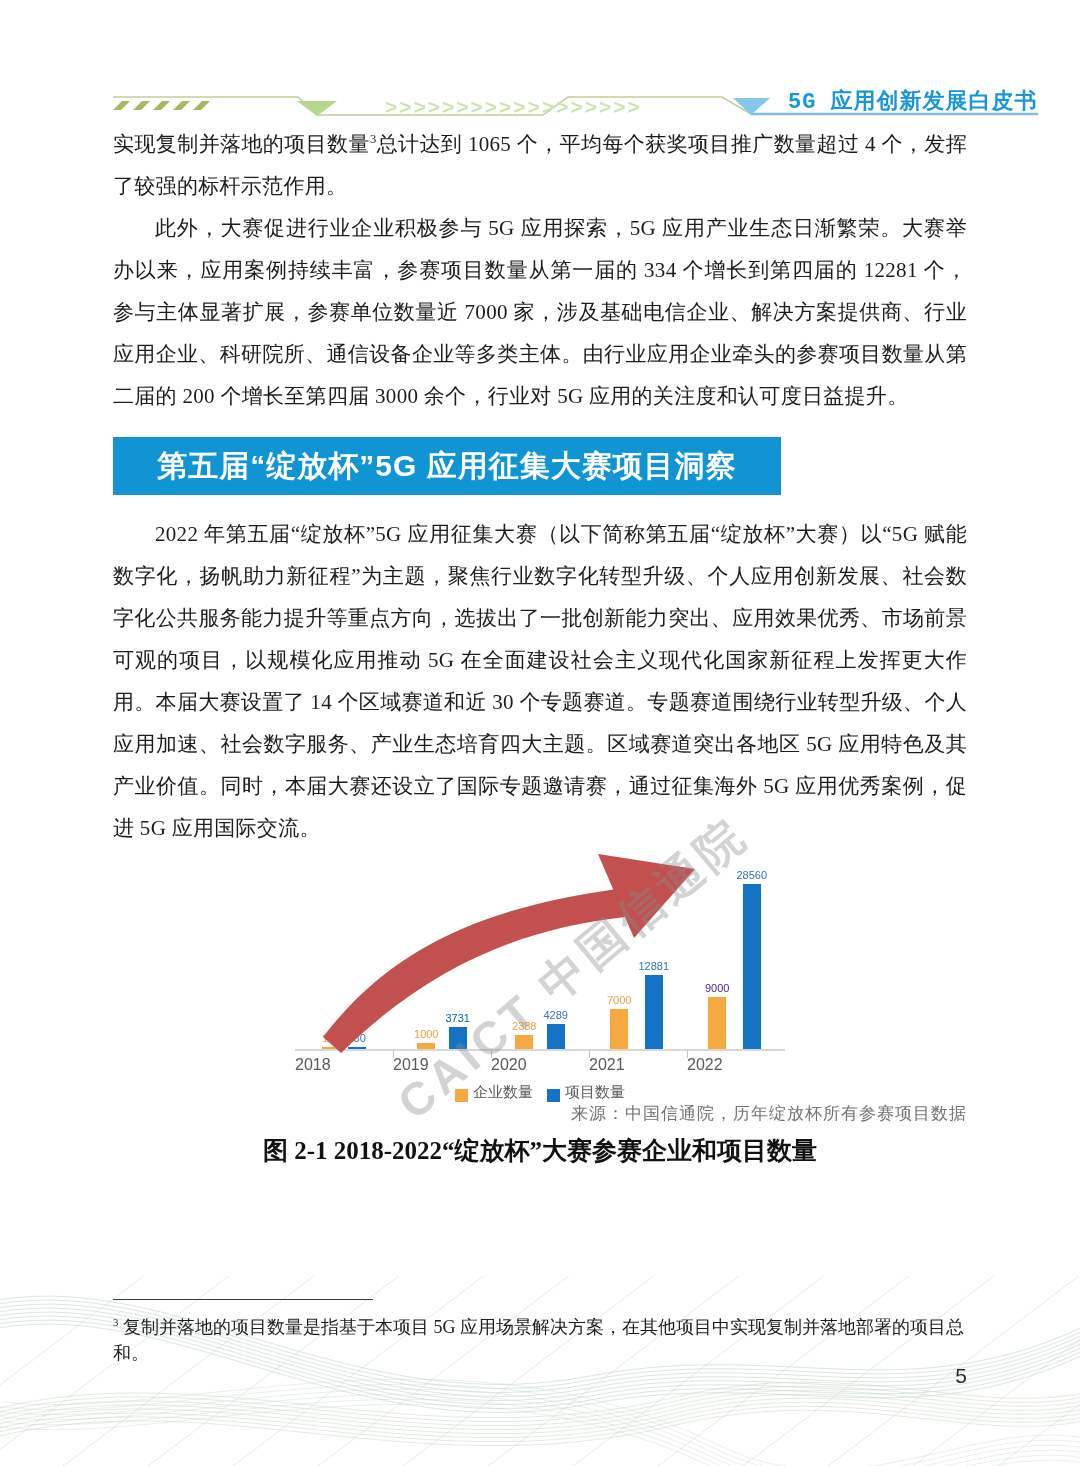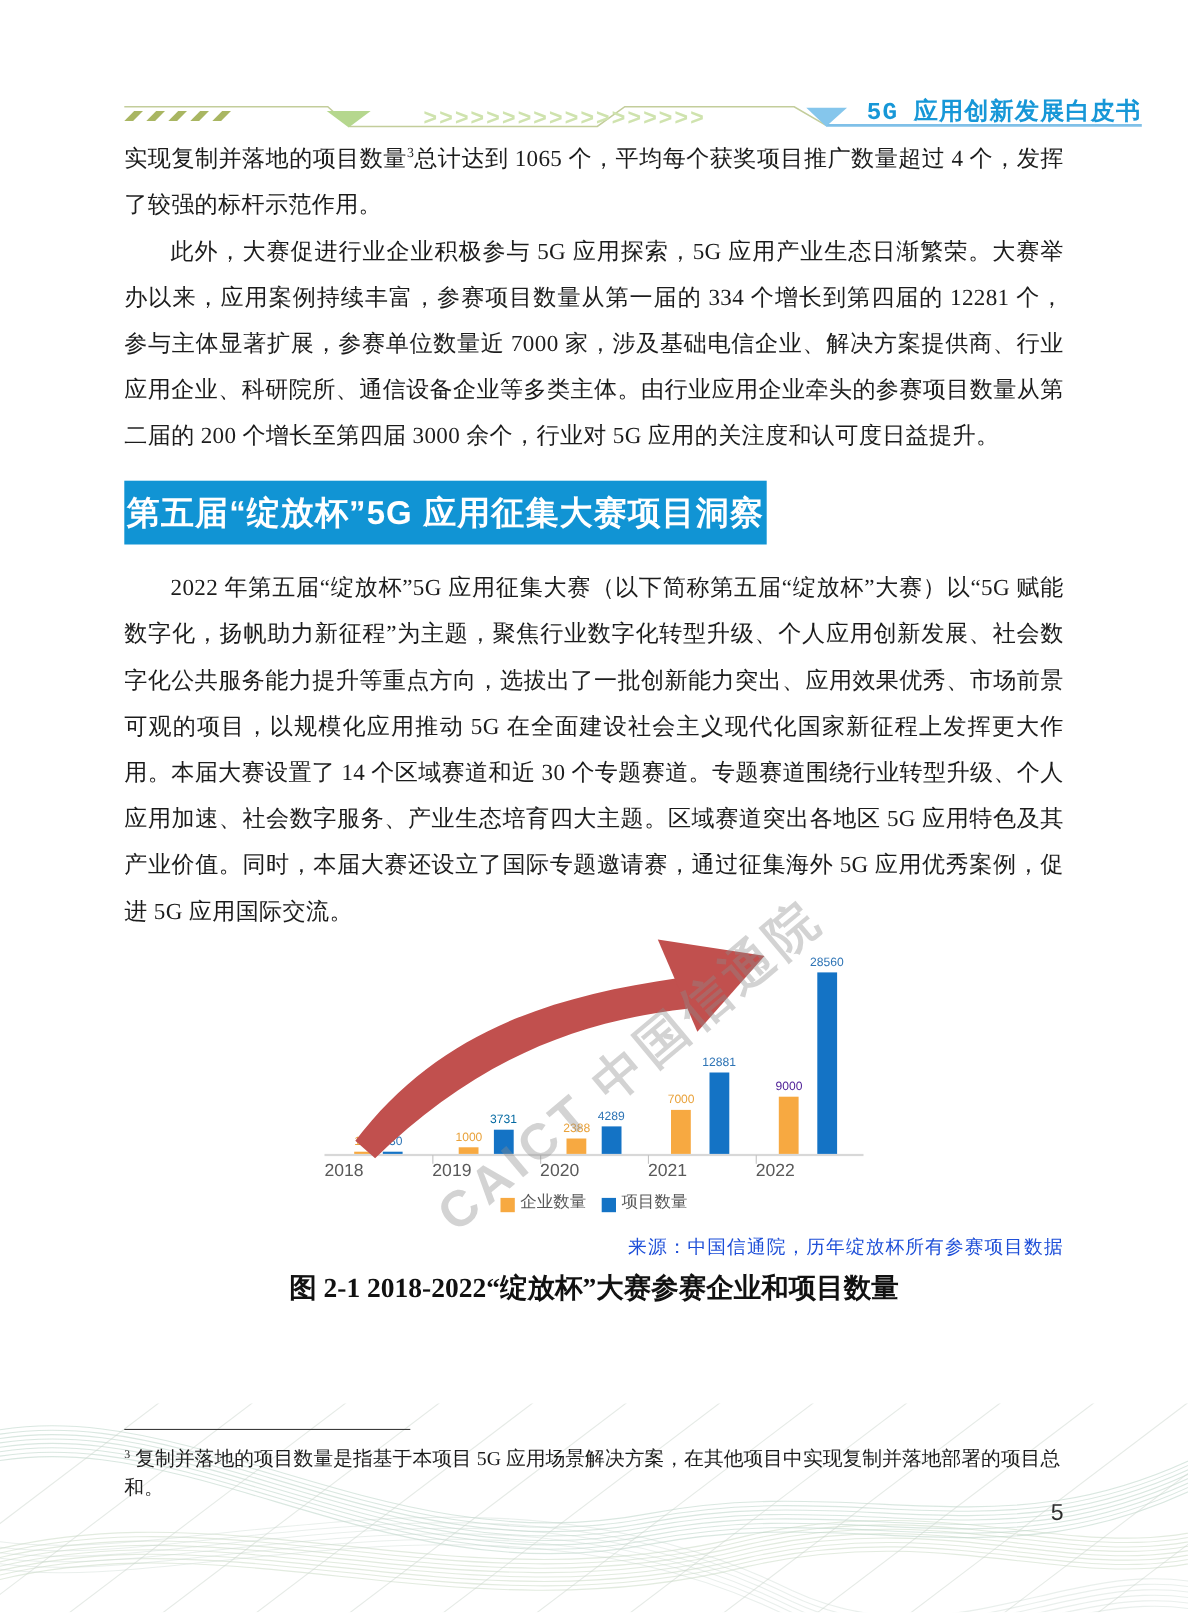--- a/index.html
+++ b/index.html
@@ -21,21 +21,21 @@
   
   .main { position:absolute; top:118px; left:113px; width:854px; }
   .para {
     font-size:21px; line-height:42px; text-align:justify;
     text-indent:2em; letter-spacing:0.3px;
   }
   .para.no-indent { text-indent:0; }
   sup { font-size:0.6em; vertical-align:super; }
   .banner {
     margin-top:20px; margin-bottom:18px;
-    width:584px; height:58px; background:#1194D4;
+    width:668px; height:58px; background:#1194D4;
     display:flex; align-items:center; justify-content:center;
     font-family:"Liberation Sans","DejaVu Sans",sans-serif;
     font-weight:bold; font-size:30px; color:#ffffff; letter-spacing:1px;
     white-space:nowrap;
   }
   
   .figure { margin-top:2px; }
   .chart { position:relative; width:490px; margin:0 auto; }
   .plot-row {
     position:relative; display:flex; align-items:flex-end;
@@ -62,21 +62,21 @@
   .swatch { width:13px; height:13px; display:inline-block; }
   .arrow-svg { position:absolute; top:-6px; left:0; z-index:2; pointer-events:none; }
   .watermark {
     position:absolute; left:110px; top:228px; z-index:3; pointer-events:none;
     font-family:"Liberation Sans","DejaVu Sans",sans-serif;
     font-weight:bold; font-size:46px; letter-spacing:5px; white-space:nowrap;
     color:rgba(140,140,140,0.38);
     transform:rotate(-40deg); transform-origin:0 50%;
   }
   .source {
-    margin-top:20px; text-align:right; font-size:17px; color:#1d4ed8;
+    margin-top:0; text-align:right; font-size:17px; color:#737373;
     letter-spacing:1px;
   }
   .caption {
     margin-top:9px; text-align:center; font-weight:bold; font-size:25px; color:#111;
   }
   
   .footnote-area { position:absolute; top:1299px; left:113px; width:854px; z-index:4; }
   .footnote-rule { width:260px; height:1px; background:#3a3a3a; }
   .footnote { margin-top:9px; font-size:18px; line-height:26px; color:#1c1c1c; }
   .page-num {

